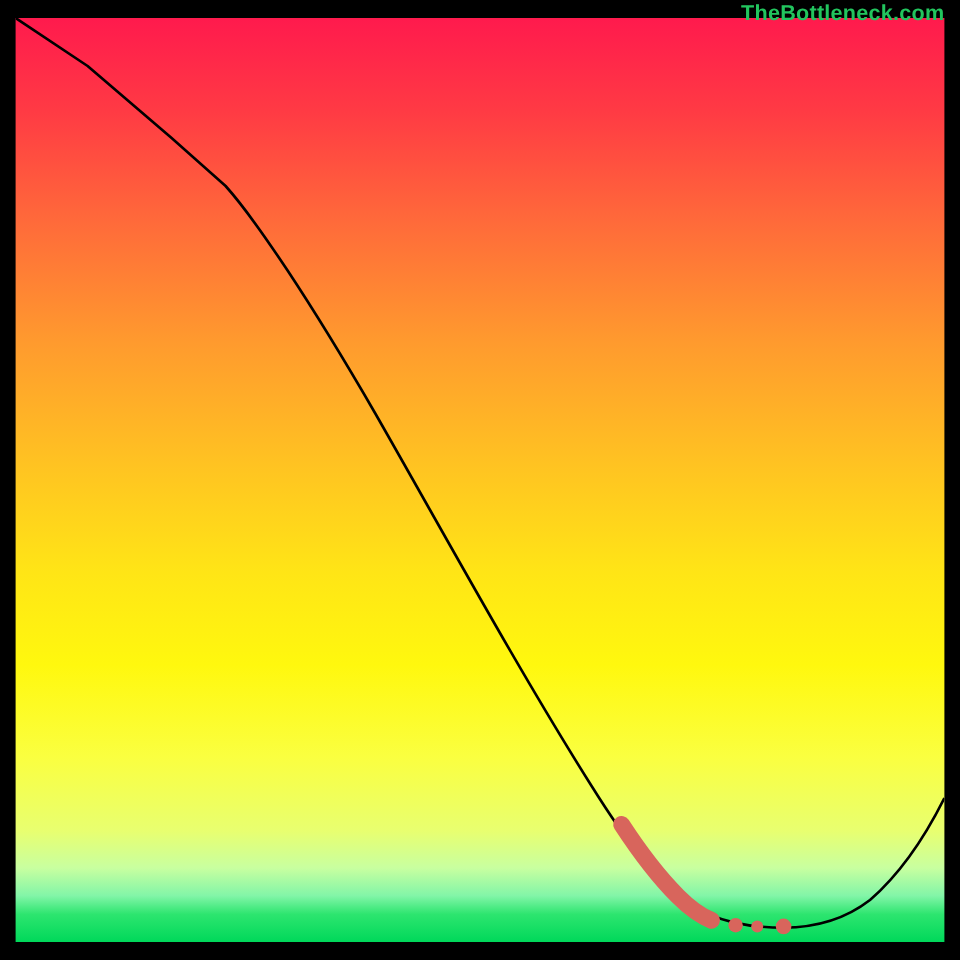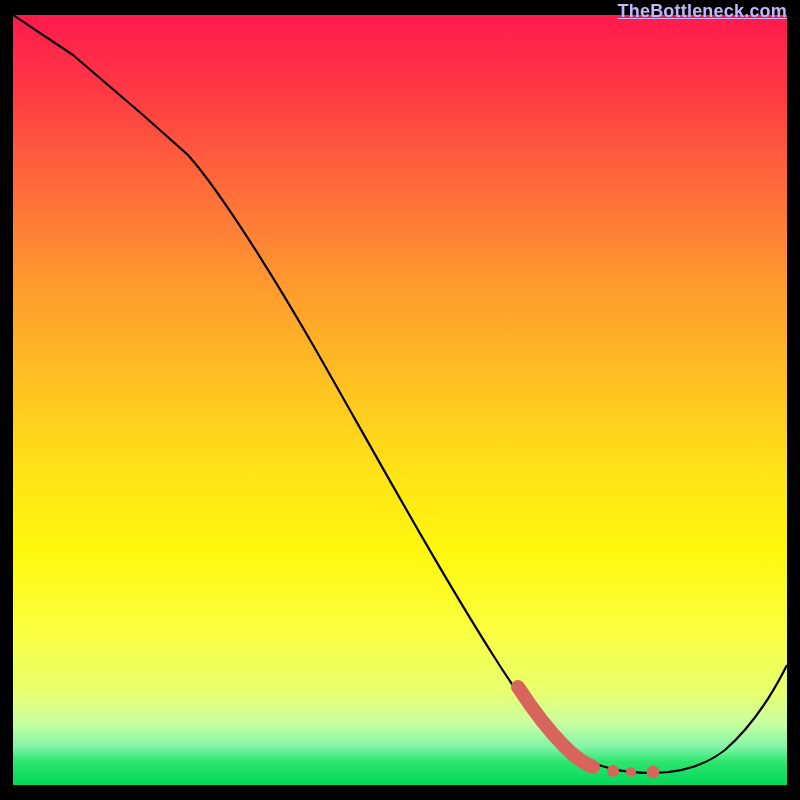--- a/index.html
+++ b/index.html
@@ -40,25 +40,24 @@
       #c8ffa0 92%,
       #82f5a8 95%,
       #2de56f 97%,
       #00d85a 100%
     );
   }
   .watermark {
     position: absolute;
     top: -14px;
     right: 0px;
-    color: #c4b5fd;
+    color: #22c55e;
     font-size: 18px;
     font-weight: 600;
     letter-spacing: 0.2px;
-    text-decoration: underline;
   }
   svg.curves {
     position: absolute;
     left: 0;
     top: 0;
     width: 774px;
     height: 770px;
   }
 </style>
 </head>

